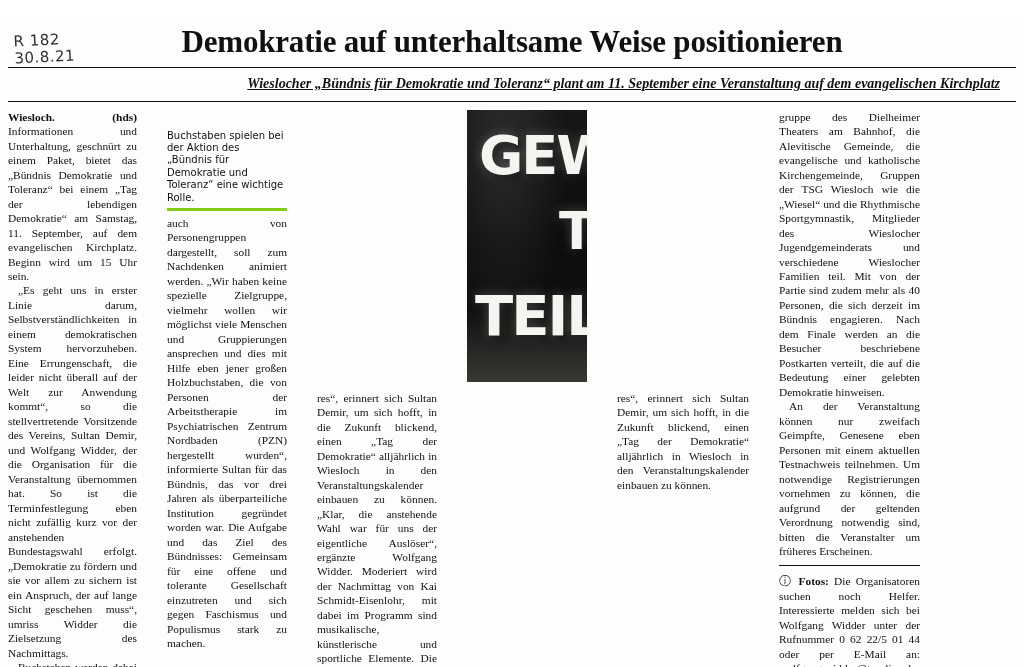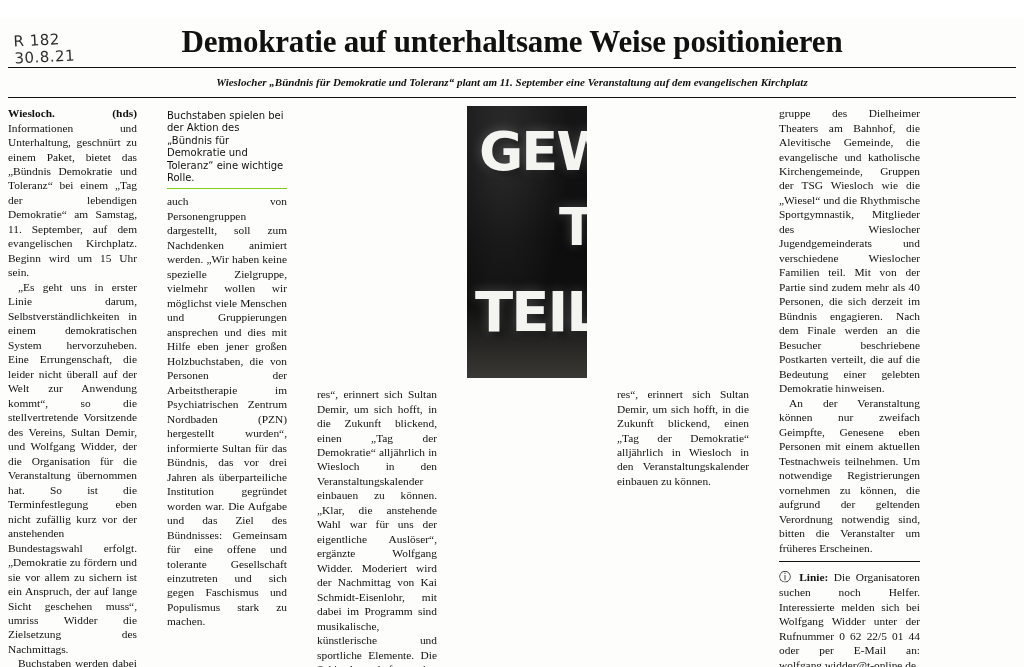--- a/index.html
+++ b/index.html
@@ -47,27 +47,28 @@
     line-height: 1.06;
     letter-spacing: -0.2px;
     margin: 18px 40px 8px 40px;
     padding-top: 8px;
   }
   .rule-under-headline {
     border-bottom: 1.2px solid #111;
     margin: 6px 8px 0 8px;
   }
   .subhead {
-    text-align: center;
+    text-align: right;
     font-family: "Liberation Serif", serif;
     font-weight: bold;
     font-style: italic;
-    font-size: 11px;
+    font-size: 14px;
     line-height: 1.2;
     margin: 8px 24px 0 24px;
+    text-decoration: underline;
   }
   .rule-under-subhead {
     border-bottom: 1.2px solid #111;
     margin: 8px 8px 0 8px;
   }
 
   .content {
     position: relative;
     display: flex;
     gap: 12px;
@@ -104,23 +105,23 @@
     background: #2b2b2b;
   }
   .photo-a { height: 272px; }
   .photo-b { height: 272px; }
 
   .caption {
     font-family: "DejaVu Sans", sans-serif;
     font-size: 10px;
     line-height: 1.24;
     text-align: left;
-    margin-top: 4px;
+    margin-top: 20px;
     padding-bottom: 4px;
-    border-bottom: 1px solid #84cc16;
+    border-bottom: 3px solid #84cc16;
     color: #111;
   }
 
   
   .wall {
     position: absolute;
     inset: 0;
     background:
       linear-gradient(180deg, rgba(0,0,0,0.55), rgba(0,0,0,0.15) 30%, rgba(0,0,0,0.45)),
       repeating-linear-gradient(0deg, #6f6a63 0px, #6f6a63 13px, #59554f 13px, #59554f 15px),
@@ -268,19 +269,19 @@
       <div style="height:281px"></div>
       <p class="first">res“, erinnert sich Sultan Demir, um sich hofft, in die Zukunft blickend, einen „Tag der Demokratie“ alljährlich in Wiesloch in den Veranstaltungskalender einbauen zu können.</p>
     </div>
 
     <div class="col col-6">
       <p class="first">gruppe des Dielheimer Theaters am Bahnhof, die Alevitische Gemeinde, die evangelische und katholische Kirchengemeinde, Gruppen der TSG Wiesloch wie die „Wiesel“ und die Rhythmische Sportgymnastik, Mitglieder des Wieslocher Jugendgemeinderats und verschiedene Wieslocher Familien teil. Mit von der Partie sind zudem mehr als 40 Personen, die sich derzeit im Bündnis engagieren. Nach dem Finale werden an die Besucher beschriebene Postkarten verteilt, die auf die Bedeutung einer gelebten Demokratie hinweisen.</p>
       <p>An der Veranstaltung können nur zweifach Geimpfte, Genesene eben Personen mit einem aktuellen Testnachweis teilnehmen. Um notwendige Registrierungen vornehmen zu können, die aufgrund der geltenden Verordnung notwendig sind, bitten die Veranstalter um früheres Erscheinen.</p>
       <div class="hr-thin"></div>
       <div class="info-box">
         <span class="sym">ⓘ</span>
-        <b>Linie:</b>
+        <b>Fotos:</b>
         <span>Die Organisatoren suchen noch Helfer. Interessierte melden sich bei Wolfgang Widder unter der Rufnummer 0 62 22/5 01 44 oder per E-Mail an: wolfgang.widder@t-online.de.</span>
       </div>
     </div>
 
   </div>
 </div>
 
 </body></html>

